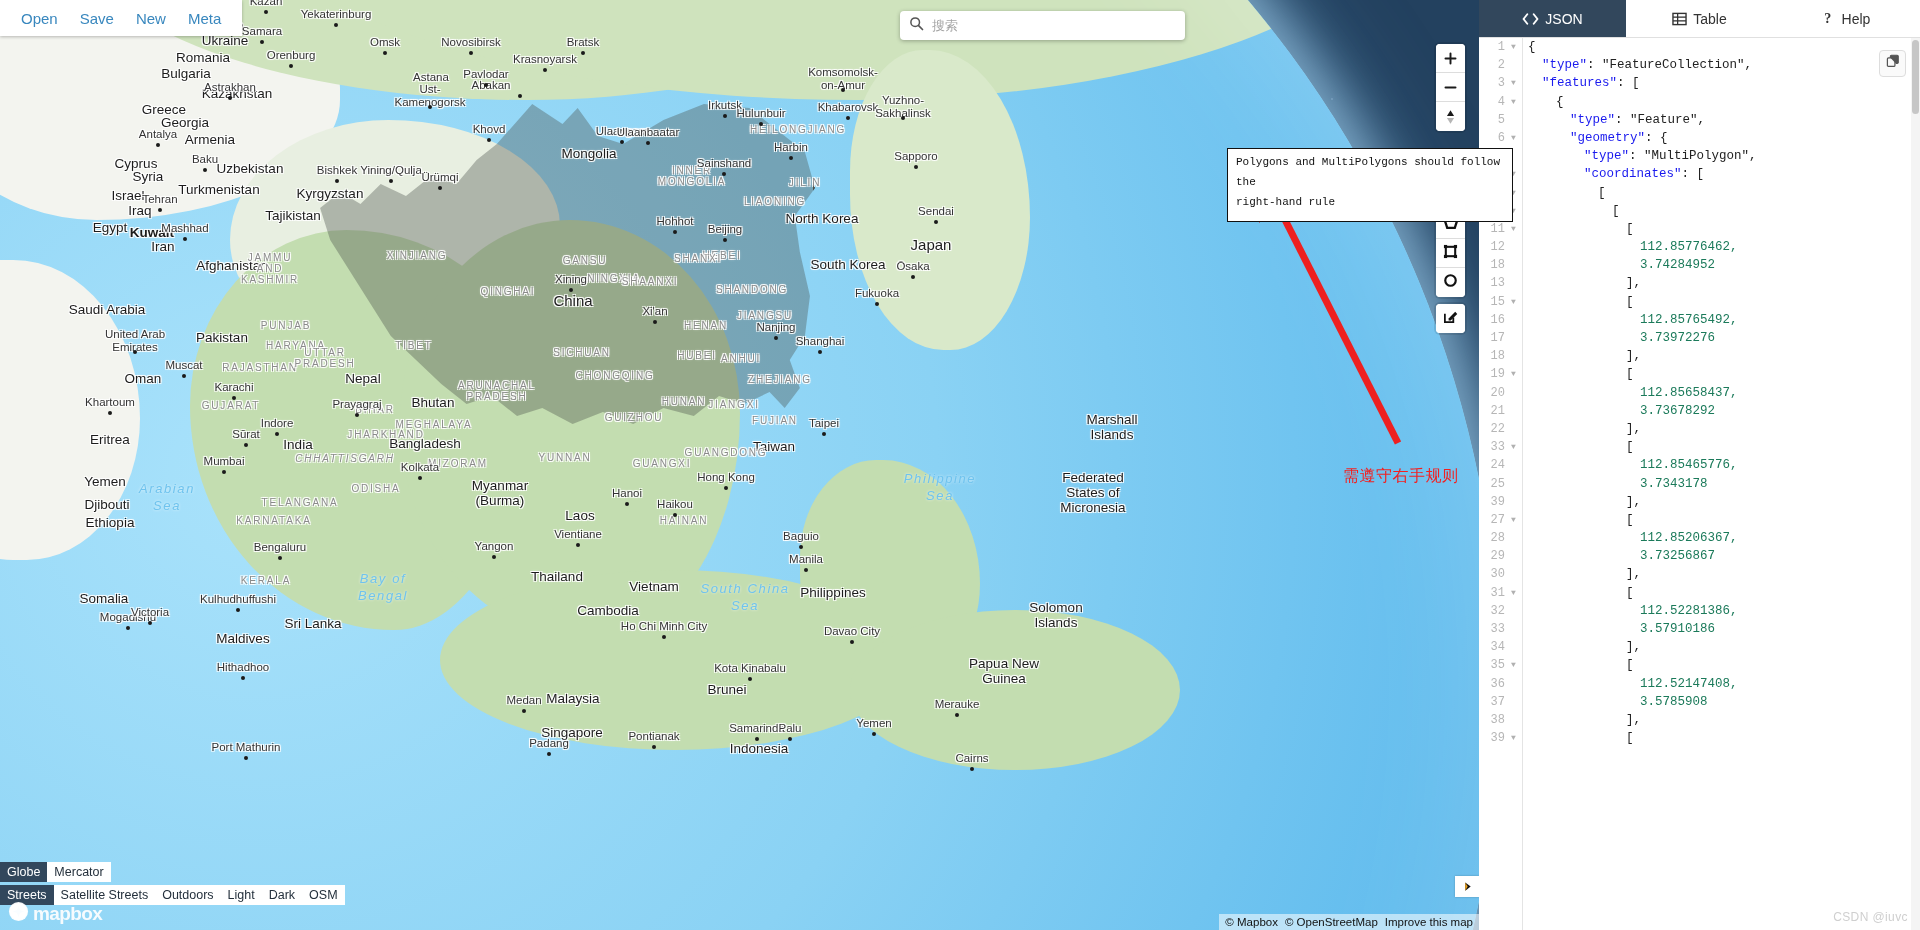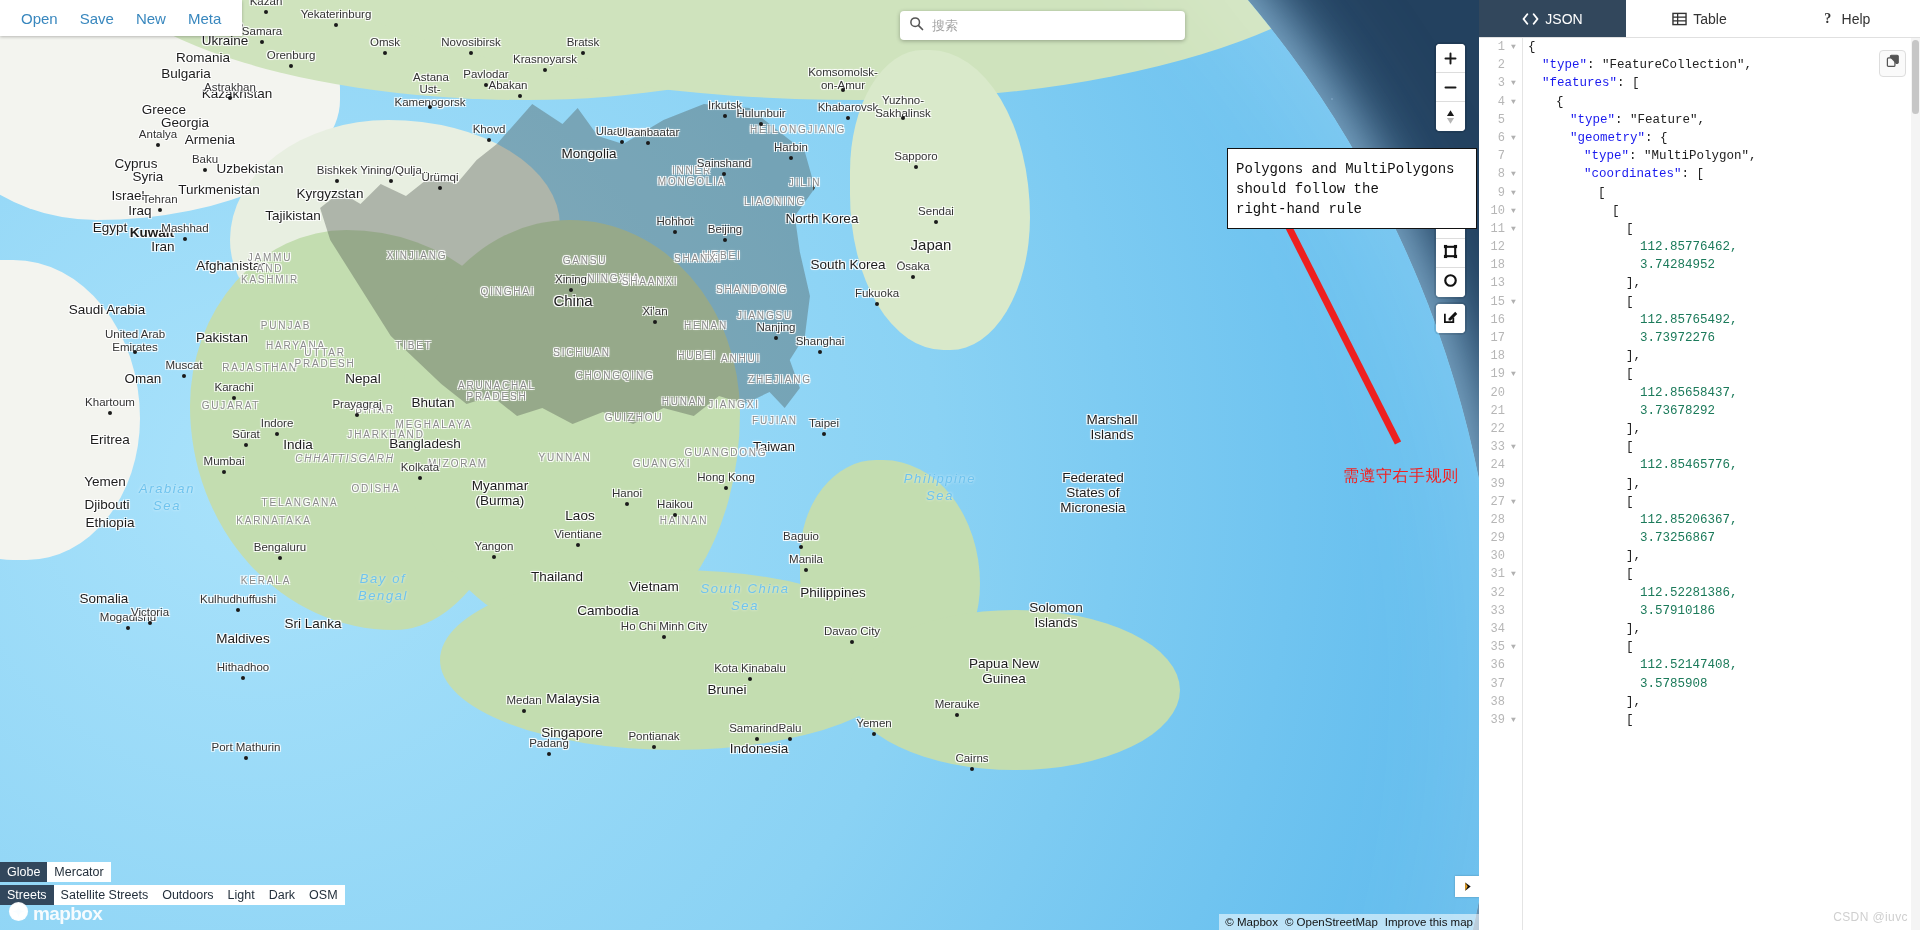--- a/index.html
+++ b/index.html
@@ -252,24 +252,24 @@
     background: #f4f4f4;
   }
   #editor-thumb {
     position: absolute; right: 1px; top: 2px; width: 7px; height: 74px;
     background: #c6c6c6; border-radius: 4px;
   }
 
   
   #rh-tooltip {
     position: absolute; left: 1227px; top: 148px; z-index: 45;
-    width: 250px; background: #fff; border: 1.4px solid #111;
-    padding: 10px 8px 9px 8px;
+    width: 286px; background: #fff; border: 1.4px solid #111;
+    padding: 3px 8px 9px 8px;
     font-family: "Liberation Mono", monospace;
-    font-size: 14px; color: #111; line-height: 20px;
+    font-size: 11px; color: #111; line-height: 20px;
   }
 
   
   #watermark {
     position: absolute; right: 12px; bottom: 6px; z-index: 20;
     color: #cfcfcf; font-size: 12px; letter-spacing: .4px;
     font-family: "Liberation Sans", sans-serif;
   }
 </style>
 </head>
@@ -515,21 +515,21 @@
         <div class="map-label city" style="left: 291px; top: 55px;">Orenburg</div>
         <div class="city-dot" style="left: 291px; top: 66px;"></div>
         <div class="map-label city" style="left: 385px; top: 42px;">Omsk</div>
         <div class="city-dot" style="left: 385px; top: 53px;"></div>
         <div class="map-label city" style="left: 471px; top: 42px;">Novosibirsk</div>
         <div class="city-dot" style="left: 471px; top: 53px;"></div>
         <div class="map-label city" style="left: 583px; top: 42px;">Bratsk</div>
         <div class="city-dot" style="left: 583px; top: 53px;"></div>
         <div class="map-label city" style="left: 545px; top: 59px;">Krasnoyarsk</div>
         <div class="city-dot" style="left: 545px; top: 70px;"></div>
-        <div class="map-label city" style="left: 508px; top: 85px;">Abakan</div>
+        <div class="map-label city" style="left: 491px; top: 85px;">Abakan</div>
         <div class="city-dot" style="left: 520px; top: 96px;"></div>
         <div class="map-label city" style="left: 725px; top: 105px;">Irkutsk</div>
         <div class="city-dot" style="left: 725px; top: 116px;"></div>
         <div class="map-label city" style="left: 431px; top: 77px;">Astana</div>
         <div class="city-dot" style="left: 431px; top: 88px;"></div>
         <div class="map-label city" style="left: 486px; top: 74px;">Pavlodar</div>
         <div class="city-dot" style="left: 486px; top: 85px;"></div>
         <div class="map-label city" style="left: 430px; top: 96px;">Ust-
 Kamenogorsk</div>
         <div class="city-dot" style="left: 430px; top: 107px;"></div>
@@ -853,20 +853,21 @@
           <div class="code-row"><span class="ln">15</span><span class="fold">▼</span><span class="ctext" style="padding-left: 106px;">[</span></div>
           <div class="code-row"><span class="ln">16</span><span class="fold"></span><span class="ctext" style="padding-left: 120px;"><span class="k-num">112.85765492,</span></span></div>
           <div class="code-row"><span class="ln">17</span><span class="fold"></span><span class="ctext" style="padding-left: 120px;"><span class="k-num">3.73972276</span></span></div>
           <div class="code-row"><span class="ln">18</span><span class="fold"></span><span class="ctext" style="padding-left: 106px;">],</span></div>
           <div class="code-row"><span class="ln">19</span><span class="fold">▼</span><span class="ctext" style="padding-left: 106px;">[</span></div>
           <div class="code-row"><span class="ln">20</span><span class="fold"></span><span class="ctext" style="padding-left: 120px;"><span class="k-num">112.85658437,</span></span></div>
           <div class="code-row"><span class="ln">21</span><span class="fold"></span><span class="ctext" style="padding-left: 120px;"><span class="k-num">3.73678292</span></span></div>
           <div class="code-row"><span class="ln">22</span><span class="fold"></span><span class="ctext" style="padding-left: 106px;">],</span></div>
           <div class="code-row"><span class="ln">33</span><span class="fold">▼</span><span class="ctext" style="padding-left: 106px;">[</span></div>
           <div class="code-row"><span class="ln">24</span><span class="fold"></span><span class="ctext" style="padding-left: 120px;"><span class="k-num">112.85465776,</span></span></div>
+          <div class="code-row"><span class="ln">25</span><span class="fold"></span><span class="ctext" style="padding-left: 120px;"><span class="k-num">3.7343178</span></span></div>
           <div class="code-row"><span class="ln">39</span><span class="fold"></span><span class="ctext" style="padding-left: 106px;">],</span></div>
           <div class="code-row"><span class="ln">27</span><span class="fold">▼</span><span class="ctext" style="padding-left: 106px;">[</span></div>
           <div class="code-row"><span class="ln">28</span><span class="fold"></span><span class="ctext" style="padding-left: 120px;"><span class="k-num">112.85206367,</span></span></div>
           <div class="code-row"><span class="ln">29</span><span class="fold"></span><span class="ctext" style="padding-left: 120px;"><span class="k-num">3.73256867</span></span></div>
           <div class="code-row"><span class="ln">30</span><span class="fold"></span><span class="ctext" style="padding-left: 106px;">],</span></div>
           <div class="code-row"><span class="ln">31</span><span class="fold">▼</span><span class="ctext" style="padding-left: 106px;">[</span></div>
           <div class="code-row"><span class="ln">32</span><span class="fold"></span><span class="ctext" style="padding-left: 120px;"><span class="k-num">112.52281386,</span></span></div>
           <div class="code-row"><span class="ln">33</span><span class="fold"></span><span class="ctext" style="padding-left: 120px;"><span class="k-num">3.57910186</span></span></div>
           <div class="code-row"><span class="ln">34</span><span class="fold"></span><span class="ctext" style="padding-left: 106px;">],</span></div>
           <div class="code-row"><span class="ln">35</span><span class="fold">▼</span><span class="ctext" style="padding-left: 106px;">[</span></div>

